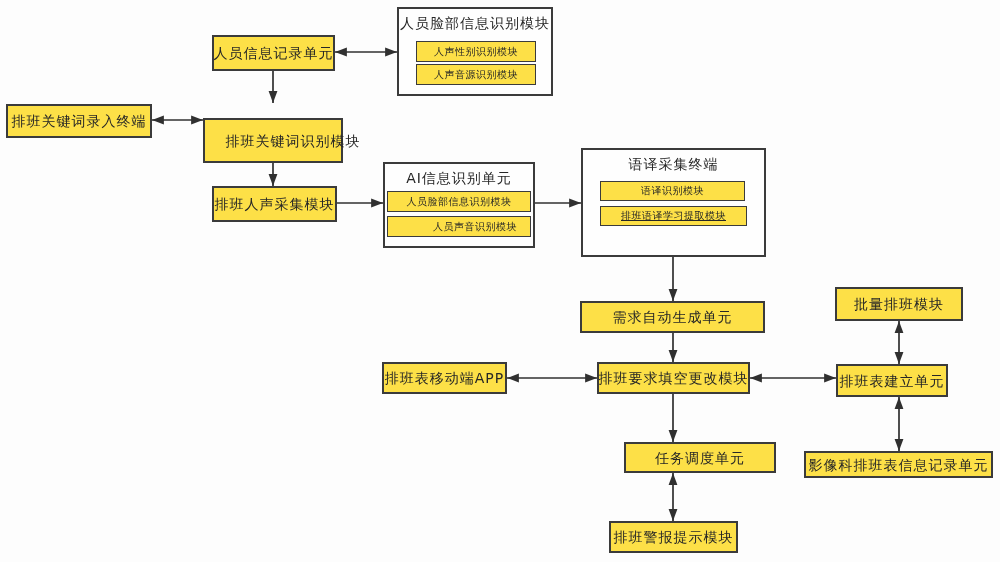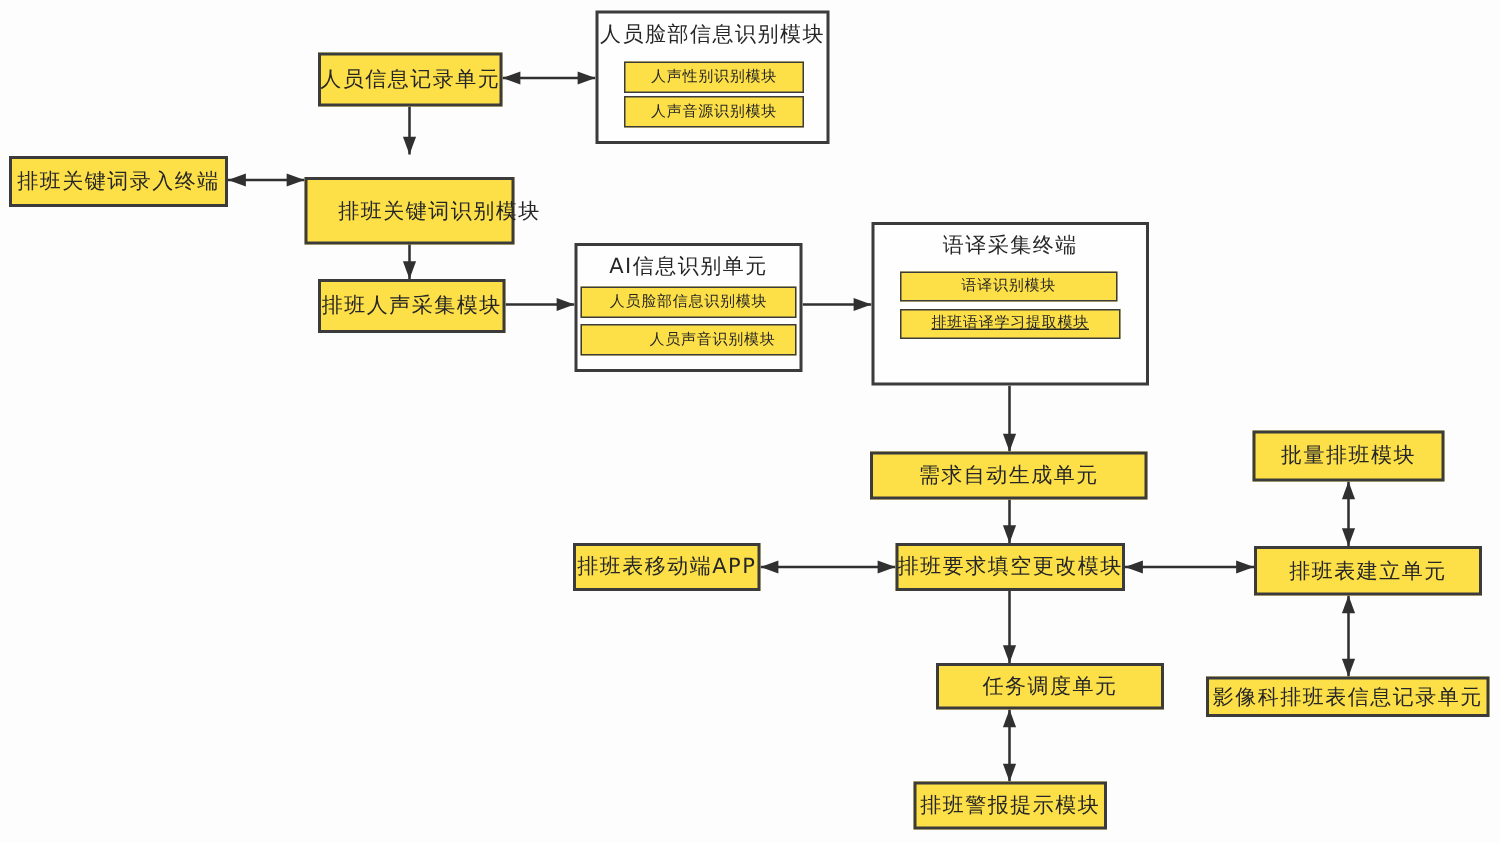--- a/index.html
+++ b/index.html
@@ -122,21 +122,21 @@
       </div>
       <div class="node" style="left: 382px; top: 362px; width: 125px; height: 32px;">
         <span>排班表移动端APP</span>
       </div>
       <div class="node" style="left: 597px; top: 362px; width: 153px; height: 32px;">
         <span>排班要求填空更改模块</span>
       </div>
       <div class="node" style="left: 835px; top: 287px; width: 128px; height: 34px;">
         <span>批量排班模块</span>
       </div>
-      <div class="node" style="left: 836px; top: 364px; width: 152px; height: 33px;">
+      <div class="node" style="left: 836px; top: 364px; width: 112px; height: 33px;">
         <span>排班表建立单元</span>
       </div>
       <div class="node" style="left: 804px; top: 451px; width: 189px; height: 27px;">
         <span>影像科排班表信息记录单元</span>
       </div>
       <div class="node" style="left: 624px; top: 442px; width: 152px; height: 31px;">
         <span>任务调度单元</span>
       </div>
       <div class="node" style="left: 609px; top: 521px; width: 129px; height: 32px;">
         <span>排班警报提示模块</span>

